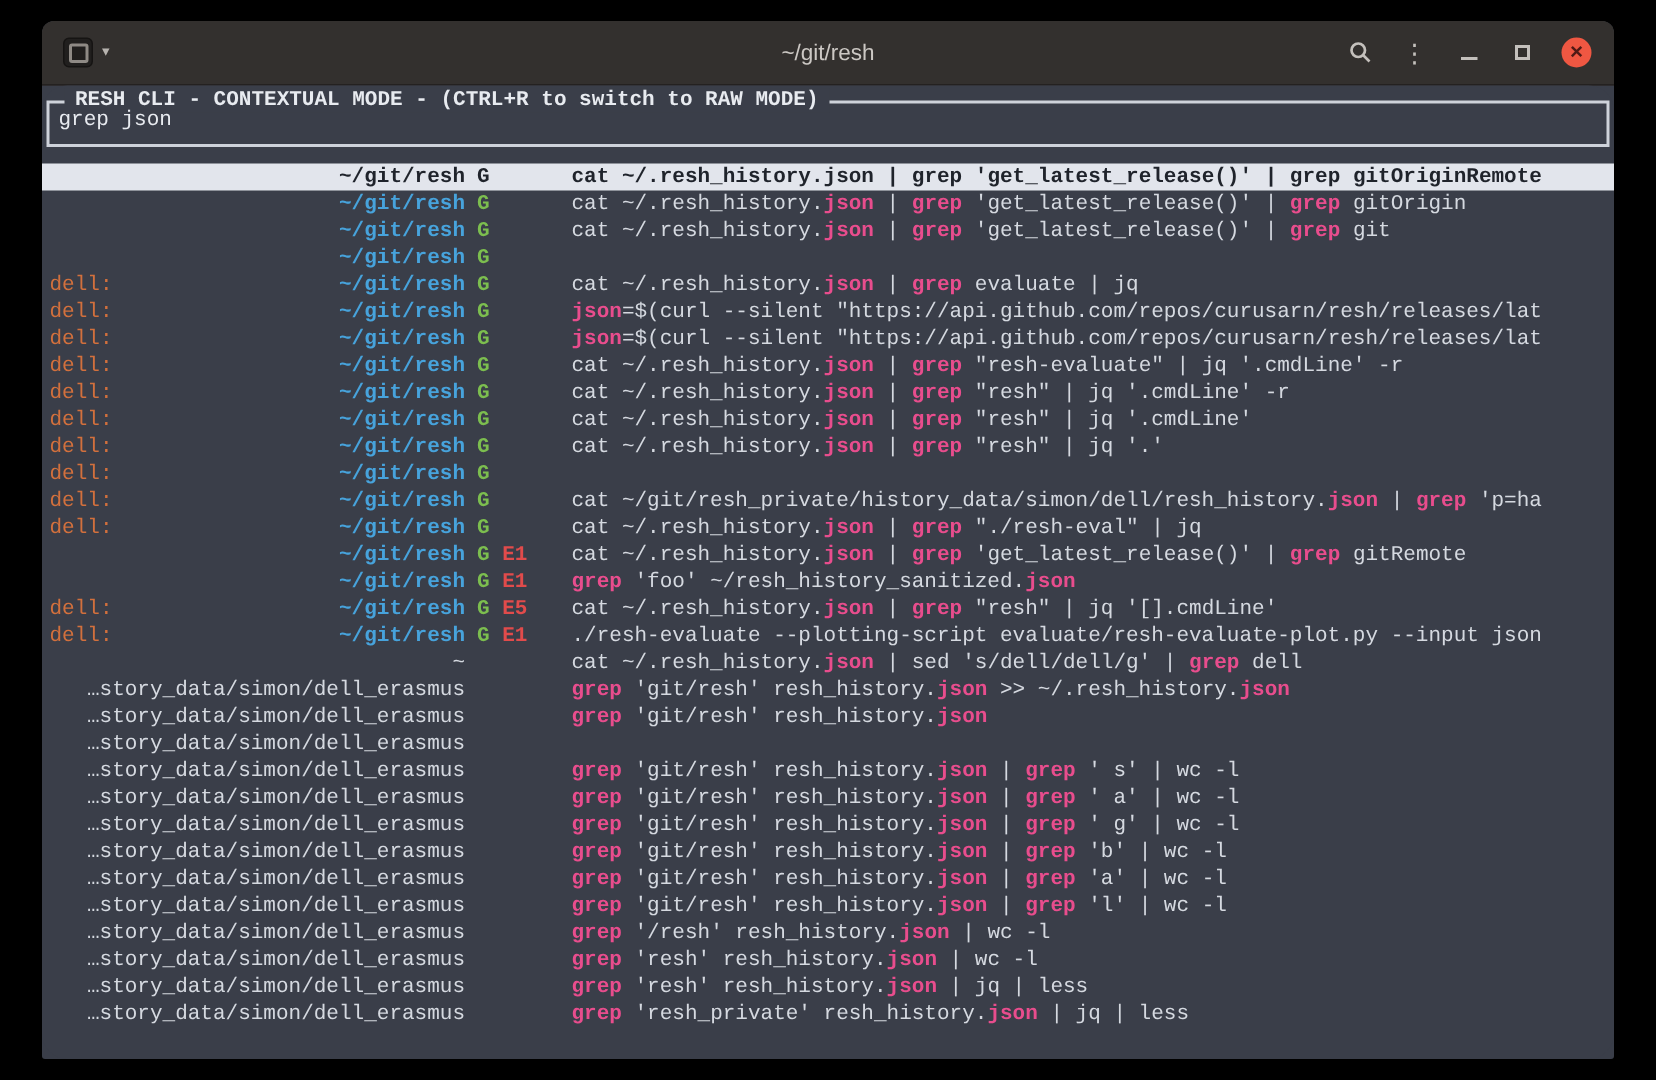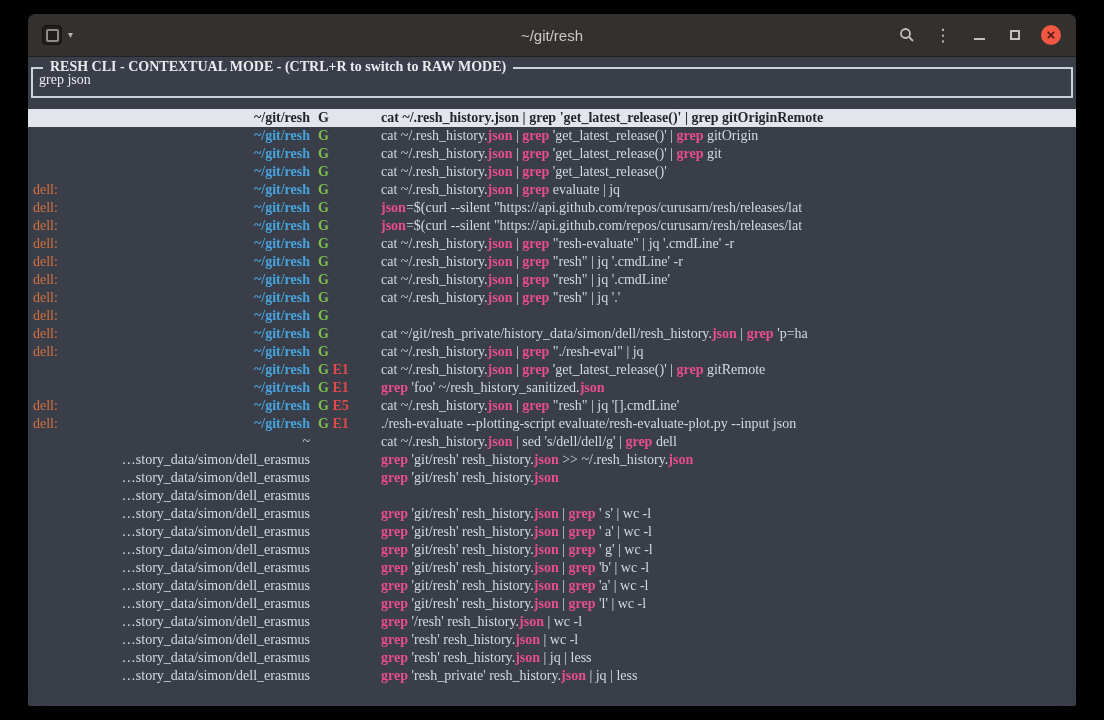--- a/index.html
+++ b/index.html
@@ -31,21 +31,21 @@
   .tb-title{position:absolute;left:0;right:0;text-align:center;color:var(--titlebar-fg);font-size:15px;pointer-events:none;}
   .tb-right{margin-left:auto;display:flex;align-items:center;gap:14px;padding-right:14px;}
   .icon-btn{width:22px;height:22px;display:inline-flex;align-items:center;justify-content:center;cursor:pointer;color:#c4c0bc;}
   .kebab{font-size:17px;line-height:1;color:#c4c0bc;}
   .min-glyph{display:block;width:11px;height:2px;background:#c4c0bc;margin-top:8px;}
   .restore-glyph{display:block;width:10px;height:10px;border:2px solid #c4c0bc;}
   .close-circle{width:20px;height:20px;border-radius:50%;background:var(--close);display:flex;align-items:center;justify-content:center;}
   .close-circle .x{color:rgba(40,10,10,.8);font-size:15px;line-height:1;margin-top:-1px;font-weight:bold;}
   
   .terminal{position:absolute;top:43px;left:0;right:0;bottom:0;background:var(--terminal-bg);
-    font-family:Liberation Serif, serif;font-size:14px;color:var(--terminal-fg);border-radius:17px;}
+    font-family:Liberation Mono, monospace;font-size:14px;color:var(--terminal-fg);border-radius:17px;}
   .query-box{position:relative;margin:10px 3px 0 3px;height:31px;border:2px solid var(--boxline);}
   .box-title{position:absolute;top:-10px;left:10px;background:var(--terminal-bg);padding:0 7px;font-weight:bold;color:#e8ebf0;white-space:pre;}
   .query-line{position:absolute;left:6px;top:3px;white-space:pre;color:#e8ebf0;}
   .rows{margin-top:11px;line-height:18px;}
   .row{display:flex;height:18px;white-space:pre;padding-left:5px;overflow:hidden;}
   .row .left{flex:0 0 277px;display:flex;overflow:hidden;}
   .row .host{flex:0 0 auto;color:var(--host);text-align:center;}
   .row .dir{flex:1 1 auto;text-align:right;overflow:hidden;}
   .row .dir.current{color:var(--dir-current);font-weight:bold;}
   .row .flags{flex:0 0 47px;padding-left:8px;font-weight:bold;}
@@ -94,21 +94,21 @@
 
   <div class="terminal">
     <div class="query-box">
       <span class="box-title">RESH CLI - CONTEXTUAL MODE - (CTRL+R to switch to RAW MODE)</span>
       <div class="query-line">grep json</div>
     </div>
     <div class="rows" id="rows">
         <div class="row selected"><span class="left"><span class="host"></span><span class="dir current">~/git/resh</span></span><span class="flags"><span class="flag g">G</span></span><span class="cmd">cat ~/.resh_history.<span class="match">json</span> | <span class="match">grep</span> 'get_latest_release()' | <span class="match">grep</span> gitOriginRemote</span></div>
         <div class="row"><span class="left"><span class="host"></span><span class="dir current">~/git/resh</span></span><span class="flags"><span class="flag g">G</span></span><span class="cmd">cat ~/.resh_history.<span class="match">json</span> | <span class="match">grep</span> 'get_latest_release()' | <span class="match">grep</span> gitOrigin</span></div>
         <div class="row"><span class="left"><span class="host"></span><span class="dir current">~/git/resh</span></span><span class="flags"><span class="flag g">G</span></span><span class="cmd">cat ~/.resh_history.<span class="match">json</span> | <span class="match">grep</span> 'get_latest_release()' | <span class="match">grep</span> git</span></div>
-        <div class="row"><span class="left"><span class="host"></span><span class="dir current">~/git/resh</span></span><span class="flags"><span class="flag g">G</span></span><span class="cmd">cat ~/.resh_history.<span class="match">json</span> | <span class="match">grep</span> 'get_latest_release()'</span></div>
+        <div class="row"><span class="left"><span class="host"></span><span class="dir current">~/git/resh</span></span><span class="flags"><span class="flag g">G</span></span></div>
         <div class="row"><span class="left"><span class="host">dell:</span><span class="dir current">~/git/resh</span></span><span class="flags"><span class="flag g">G</span></span><span class="cmd">cat ~/.resh_history.<span class="match">json</span> | <span class="match">grep</span> evaluate | jq</span></div>
         <div class="row"><span class="left"><span class="host">dell:</span><span class="dir current">~/git/resh</span></span><span class="flags"><span class="flag g">G</span></span><span class="cmd"><span class="match">json</span>=$(curl --silent "https://api.github.com/repos/curusarn/resh/releases/lat</span></div>
         <div class="row"><span class="left"><span class="host">dell:</span><span class="dir current">~/git/resh</span></span><span class="flags"><span class="flag g">G</span></span><span class="cmd"><span class="match">json</span>=$(curl --silent "https://api.github.com/repos/curusarn/resh/releases/lat</span></div>
         <div class="row"><span class="left"><span class="host">dell:</span><span class="dir current">~/git/resh</span></span><span class="flags"><span class="flag g">G</span></span><span class="cmd">cat ~/.resh_history.<span class="match">json</span> | <span class="match">grep</span> "resh-evaluate" | jq '.cmdLine' -r</span></div>
         <div class="row"><span class="left"><span class="host">dell:</span><span class="dir current">~/git/resh</span></span><span class="flags"><span class="flag g">G</span></span><span class="cmd">cat ~/.resh_history.<span class="match">json</span> | <span class="match">grep</span> "resh" | jq '.cmdLine' -r</span></div>
         <div class="row"><span class="left"><span class="host">dell:</span><span class="dir current">~/git/resh</span></span><span class="flags"><span class="flag g">G</span></span><span class="cmd">cat ~/.resh_history.<span class="match">json</span> | <span class="match">grep</span> "resh" | jq '.cmdLine'</span></div>
         <div class="row"><span class="left"><span class="host">dell:</span><span class="dir current">~/git/resh</span></span><span class="flags"><span class="flag g">G</span></span><span class="cmd">cat ~/.resh_history.<span class="match">json</span> | <span class="match">grep</span> "resh" | jq '.'</span></div>
         <div class="row"><span class="left"><span class="host">dell:</span><span class="dir current">~/git/resh</span></span><span class="flags"><span class="flag g">G</span></span></div>
         <div class="row"><span class="left"><span class="host">dell:</span><span class="dir current">~/git/resh</span></span><span class="flags"><span class="flag g">G</span></span><span class="cmd">cat ~/git/resh_private/history_data/simon/dell/resh_history.<span class="match">json</span> | <span class="match">grep</span> 'p=ha</span></div>
         <div class="row"><span class="left"><span class="host">dell:</span><span class="dir current">~/git/resh</span></span><span class="flags"><span class="flag g">G</span></span><span class="cmd">cat ~/.resh_history.<span class="match">json</span> | <span class="match">grep</span> "./resh-eval" | jq</span></div>

